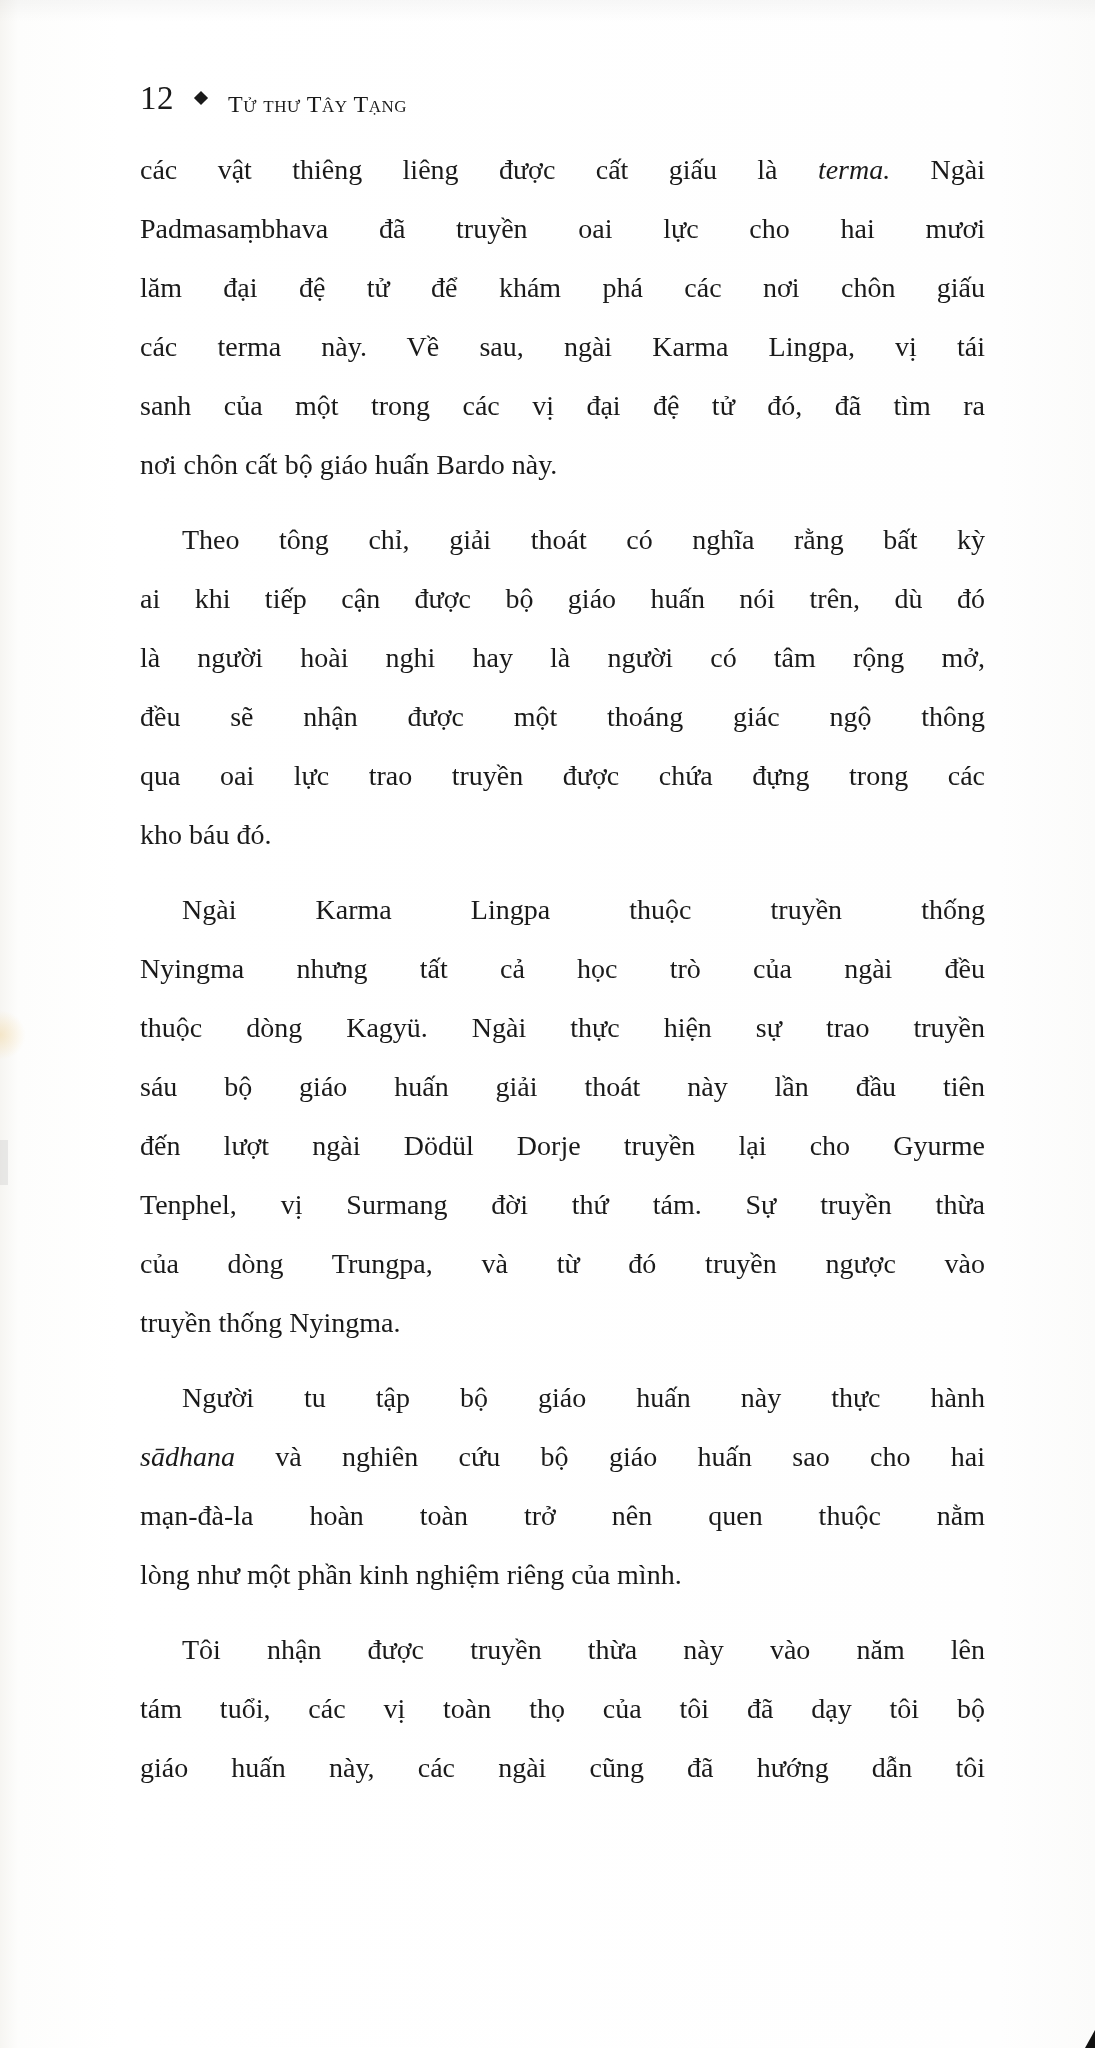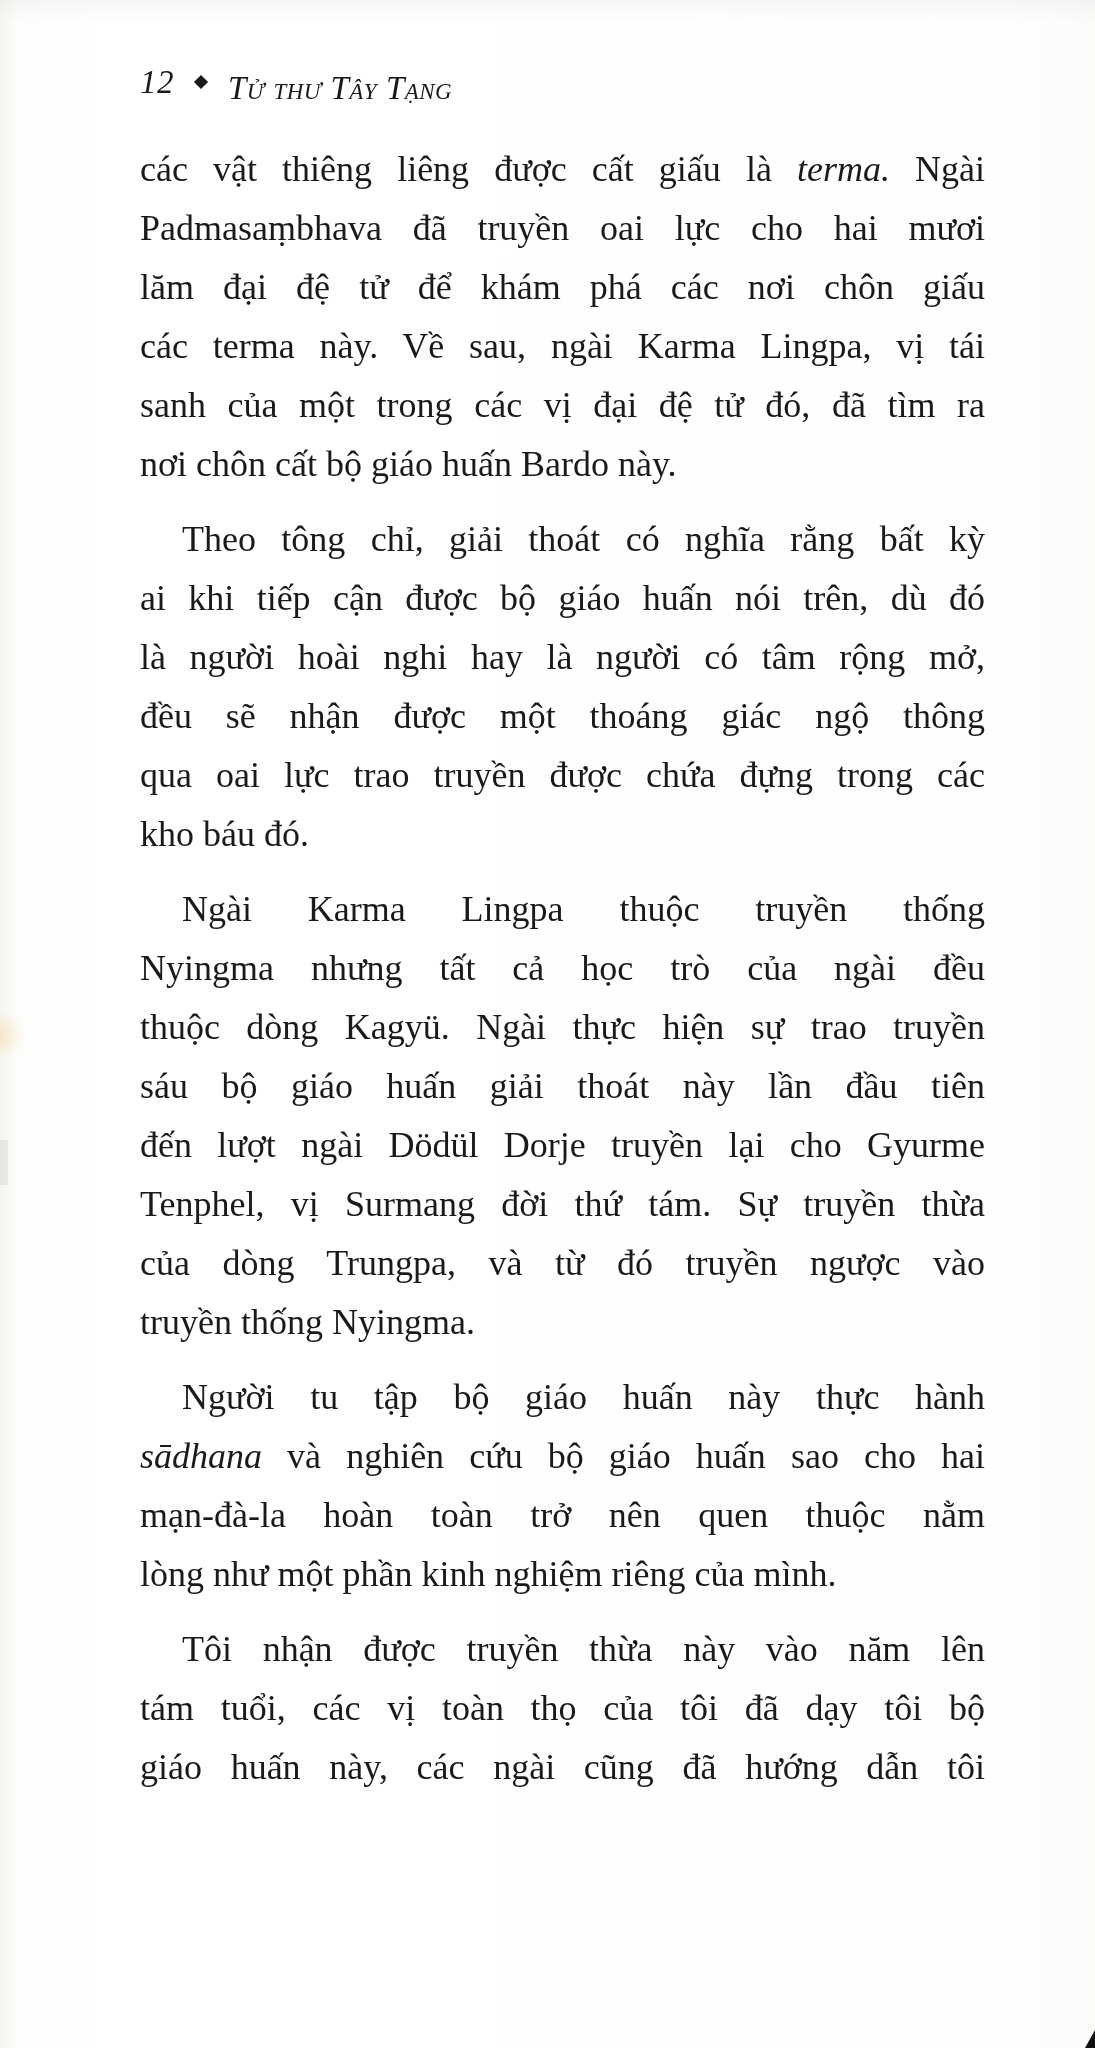--- a/index.html
+++ b/index.html
@@ -42,50 +42,49 @@
     .corner-mark {
       position: absolute;
       right: 0; bottom: 0;
       width: 0; height: 0;
       border-left: 10px solid transparent;
       border-bottom: 18px solid #111;
     }
     .header {
       position: absolute;
       left: 140px;
-      top: 62px;
+      top: 78px;
       height: 40px;
       display: flex;
       align-items: center;
       gap: 18px;
       font-size: 33px;
       letter-spacing: 0.5px;
-      font-style: italic;
     }
     .header .page-number {
       font-size: 33px;
     }
     .header .diamond {
       display: inline-block;
       width: 10px; height: 10px;
       background: #1a1a1a;
       transform: rotate(45deg);
       margin: 0 4px;
     }
     .header .book-title {
       font-variant: small-caps;
-      font-size: 33px;
+      font-size: 24px;
       margin-top: 12px;
     }
     .body-text {
       position: absolute;
       left: 140px;
       width: 845px;
       top: 140px;
-      font-size: 36px;
+      font-size: 28px;
       line-height: 59px;
     }
     .line {
       display: block;
       height: 59px;
       white-space: nowrap;
       text-align: justify;
       text-align-last: justify;
     }
     .line.last {

